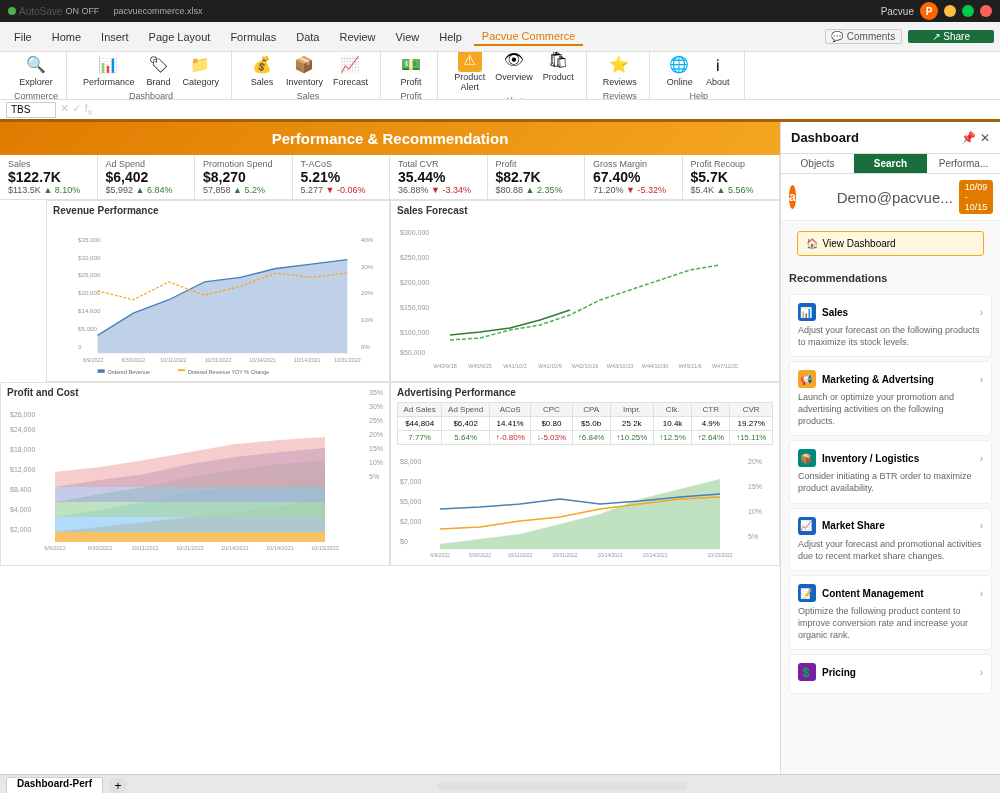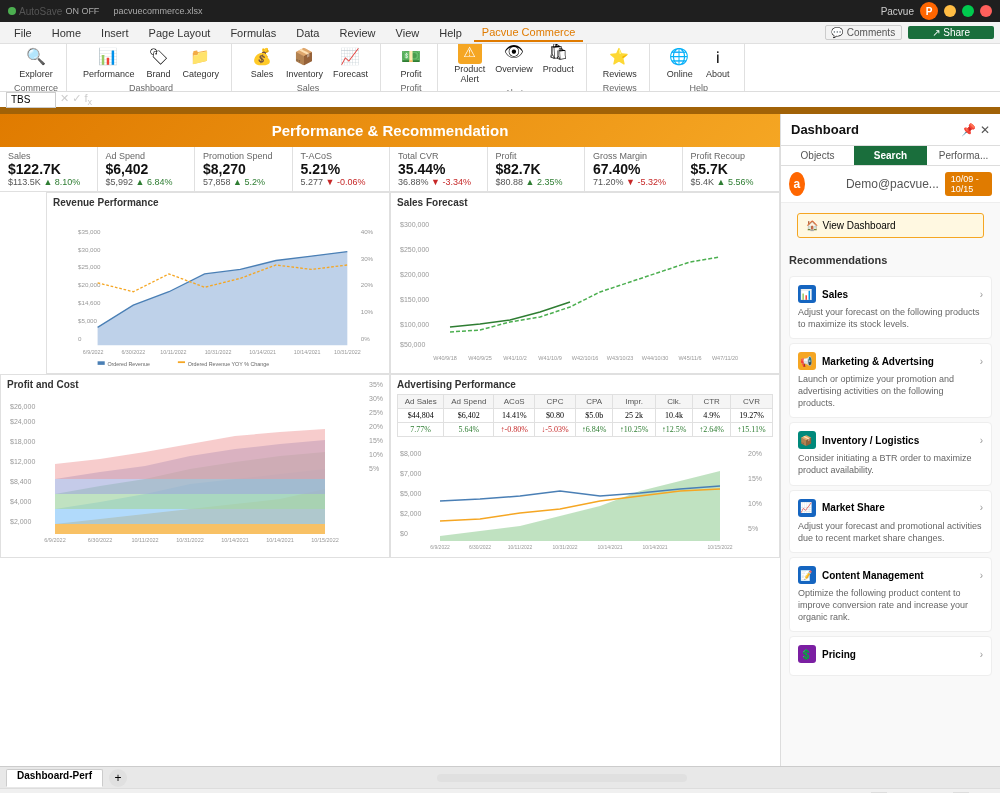--- a/index.html
+++ b/index.html
@@ -5,37 +5,37 @@
     * { margin: 0; padding: 0; box-sizing: border-box; }
     body { font-family: 'Segoe UI', Arial, sans-serif; font-size: 11px; background: #f0f0f0; width: 1000px; height: 793px; overflow: hidden; }
 
     
     .title-bar { height: 22px; background: #1f1f1f; display: flex; align-items: center; justify-content: space-between; padding: 0 8px; }
     .title-bar-left { display: flex; align-items: center; gap: 6px; }
     .title-btn { width: 12px; height: 12px; border-radius: 50%; border: none; cursor: pointer; }
     .btn-min { background: #ffbd44; }
     .btn-max { background: #00ca4e; }
     .btn-close { background: #ff605c; }
-    .ribbon-top { height: 22px; background: #f3f3f3; display: flex; align-items: center; padding: 0 6px; border-bottom: 1px solid #e0e0e0; justify-content: space-between; }
+    .ribbon-top { height: 30px; background: #f3f3f3; display: flex; align-items: center; padding: 0 6px; border-bottom: 1px solid #e0e0e0; justify-content: space-between; }
     .ribbon-top-left { display: flex; align-items: center; gap: 4px; }
     .ribbon-top-center { flex: 1; display: flex; justify-content: center; }
     .search-box { width: 260px; height: 16px; border: 1px solid #ccc; border-radius: 2px; font-size: 10px; padding: 0 6px; background: #fff; }
     .ribbon-top-right { display: flex; align-items: center; gap: 6px; }
     .ribbon-nav-item { padding: 2px 8px; font-size: 11px; cursor: pointer; color: #333; }
     .ribbon-nav-item.active { border-bottom: 2px solid #e07b00; color: #e07b00; }
     .ribbon-tools { display: flex; align-items: center; padding: 4px 6px; gap: 4px; background: #fff; border-bottom: 1px solid #e0e0e0; }
     .ribbon-group { display: flex; flex-direction: column; align-items: center; padding: 0 8px; border-right: 1px solid #e0e0e0; }
     .ribbon-group-items { display: flex; gap: 2px; }
     .ribbon-tool { display: flex; flex-direction: column; align-items: center; padding: 2px 4px; cursor: pointer; min-width: 36px; }
     .ribbon-tool-icon { width: 24px; height: 24px; display: flex; align-items: center; justify-content: center; font-size: 16px; }
     .ribbon-tool-label { font-size: 9px; color: #333; text-align: center; white-space: nowrap; }
     .ribbon-group-name { font-size: 9px; color: #666; margin-top: 2px; }
 
     
-    .formula-bar { height: 22px; background: #fff; border-bottom: 7px solid #a16207; display: flex; align-items: center; padding: 0 6px; gap: 4px; }
+    .formula-bar { height: 22px; background: #fff; border-bottom: 3px solid #a16207; display: flex; align-items: center; padding: 0 6px; gap: 4px; }
     .cell-ref { width: 50px; font-size: 10px; border: 1px solid #ccc; padding: 0 4px; height: 16px; }
     .formula-separator { color: #ccc; }
     .formula-input { flex: 1; font-size: 10px; border: none; outline: none; padding: 0 4px; }
 
     
     .main-area { display: flex; height: calc(793px - 22px - 22px - 24px - 48px - 22px - 22px); }
 
     
     .spreadsheet { flex: 1; background: #fff; overflow: hidden; position: relative; }
     .header-banner { background: linear-gradient(135deg, #e07b00, #f5a623); color: white; text-align: center; padding: 8px; font-size: 15px; font-weight: bold; }
@@ -60,21 +60,21 @@
 
     
     .sidebar { width: 220px; background: #f9f9f9; border-left: 1px solid #ddd; overflow-y: auto; }
     .sidebar-header { background: #fff; padding: 8px 10px; border-bottom: 1px solid #ddd; display: flex; justify-content: space-between; align-items: center; }
     .sidebar-title { font-size: 13px; font-weight: bold; color: #111; }
     .sidebar-tabs { display: flex; background: #fff; border-bottom: 1px solid #ddd; }
     .sidebar-tab { flex: 1; padding: 4px 2px; text-align: center; font-size: 10px; cursor: pointer; color: #555; }
     .sidebar-tab.active { background: #1a6e3c; color: white; font-weight: bold; }
     .account-row { display: flex; align-items: center; gap: 6px; padding: 6px 8px; background: #fff; border-bottom: 1px solid #eee; }
     .account-icon { width: 24px; height: 24px; background: #ff6600; border-radius: 50%; display: flex; align-items: center; justify-content: center; color: white; font-size: 12px; font-weight: bold; }
-    .account-info { flex: 1; font-size: 12px; color: #555; margin-left: 35px; }
+    .account-info { flex: 1; font-size: 15px; color: #555; margin-left: 35px; }
     .date-badge { background: #e07b00; color: white; padding: 2px 6px; border-radius: 3px; font-size: 9px; }
     .view-dashboard-btn { margin: 6px 8px; background: #fff8e1; border: 1px solid #f5a623; border-radius: 3px; padding: 6px 8px; font-size: 10px; cursor: pointer; display: flex; align-items: center; gap: 4px; }
     .recommendations-label { padding: 6px 8px; font-size: 11px; font-weight: bold; color: #333; }
     .rec-item { padding: 8px; background: #fff; margin: 4px 8px; border-radius: 4px; border: 1px solid #eee; cursor: pointer; }
     .rec-item-header { display: flex; align-items: center; gap: 6px; margin-bottom: 4px; }
     .rec-icon { width: 18px; height: 18px; border-radius: 3px; display: flex; align-items: center; justify-content: center; font-size: 10px; }
     .rec-title { font-size: 10px; font-weight: bold; flex: 1; }
     .rec-arrow { color: #999; font-size: 10px; }
     .rec-desc { font-size: 9px; color: #666; line-height: 1.3; }
 
@@ -89,21 +89,21 @@
 
     
     .autosave { display: flex; align-items: center; gap: 3px; font-size: 10px; color: #555; }
     .autosave-dot { width: 8px; height: 8px; background: #4CAF50; border-radius: 50%; }
 
     .progress-bar-container { height: 6px; background: #e0e0e0; border-radius: 3px; margin: 2px 0; }
     .progress-bar { height: 6px; border-radius: 3px; }
 
     .adv-table { width: 100%; border-collapse: collapse; font-size: 8px; }
     .adv-table th { background: #f5f5f5; padding: 2px 3px; text-align: center; border: 1px solid #e0e0e0; font-weight: normal; color: #555; }
-    .adv-table td { padding: 2px 3px; text-align: center; border: 1px solid #e0e0e0; font-family: Liberation Serif, serif; }
+    .adv-table td { padding: 2px 3px; text-align: center; border: 1px solid #e0e0e0; }
     .up-val { color: #2e7d32; }
     .down-val { color: #c62828; }
     .profit-label { font-size: 8px; color: #666; }
     .profit-value { font-size: 11px; font-weight: bold; }
 
     .rec-list-item { display: flex; gap: 4px; margin: 3px 0; font-size: 9px; line-height: 1.3; }
     .rec-bullet { min-width: 8px; height: 8px; border-radius: 50%; margin-top: 2px; }
 
     .zoom-controls { display: flex; align-items: center; gap: 3px; }
     .zoom-btn { width: 16px; height: 16px; background: #ddd; border: none; cursor: pointer; font-size: 10px; display: flex; align-items: center; justify-content: center; }

